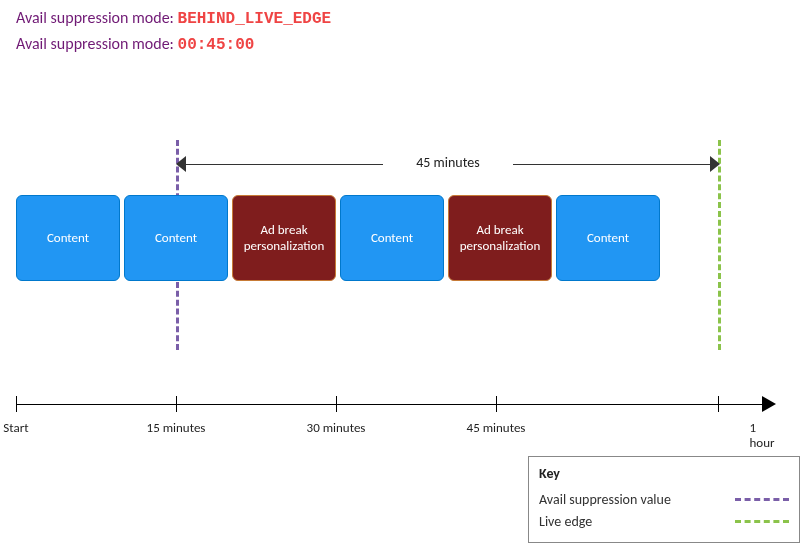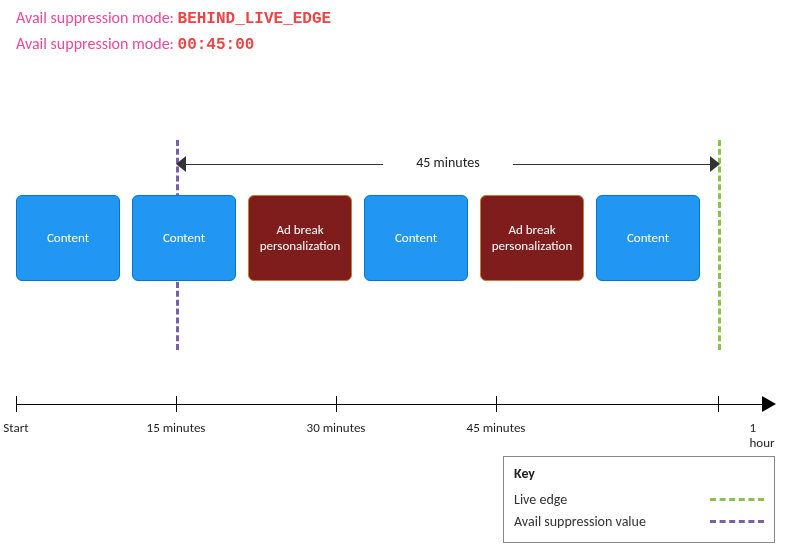--- a/index.html
+++ b/index.html
@@ -16,30 +16,30 @@
     width: 803px;
     height: 553px;
   }
   .header {
     position: absolute;
     left: 16px;
     top: 8px;
     font-size: 16px;
   }
   .header .row { margin-bottom: 6px; }
-  .header .label { color: #ec4899; }
+  .header .label { color: #701a75; }
   .header .mono { font-family: "Consolas","Courier New",monospace; font-weight: 700; color:#ef4444; }
 
   
   .blocks {
     position: absolute;
     left: 16px;
     top: 195px;
     display: flex;
-    gap: 12px;
+    gap: 4px;
     border-radius: 10px;
   }
   .block {
     width: 104px;
     height: 86px;
     border-radius: 6px;
     display: flex;
     align-items: center;
     justify-content: center;
     text-align: center;
@@ -112,21 +112,21 @@
   .axis .tick {
     position:absolute; top:12px; width:0; height:16px; border-left:1px solid #000;
   }
   .axis .ticklabel {
     position:absolute; top:36px; transform:translateX(-50%); color:#222; font-size:13px;
   }
 
   
   .key {
     position:absolute;
-    left:503px; top:456px;
+    left:528px; top:456px;
     width:272px;
     border:1px solid #888;
     padding:8px 10px 10px 10px;
     box-sizing:border-box;
   }
   .key .title { font-weight:700; margin-bottom:6px; color:#222; }
   .key .row { display:flex; align-items:center; justify-content:space-between; height:22px; }
   .key .swatch { width:54px; height:0; border-top:3px dashed; }
   .key .swatch.green  { border-color:#8bc34a; }
   .key .swatch.purple { border-color:#7a5ea8; }
@@ -193,23 +193,23 @@
         <div class="ticklabel" style="left: 480px;">45 minutes</div>
         <div class="tick" style="left: 702px;"></div>
         <div class="ticklabel" style="left: 702px; margin-left: 44px;">1 hour</div>
       </div>
   </div>
 
   <div class="key">
     <div class="title">Key</div>
     <div id="legend-rows">
         <div class="row">
+          <span>Avail suppression value</span>
+          <span class="swatch purple"></span>
+        </div>
+        <div class="row">
           <span>Live edge</span>
           <span class="swatch green"></span>
         </div>
-        <div class="row">
-          <span>Avail suppression value</span>
-          <span class="swatch purple"></span>
-        </div>
       </div>
   </div>
 
 </div>
 
 </body></html>

